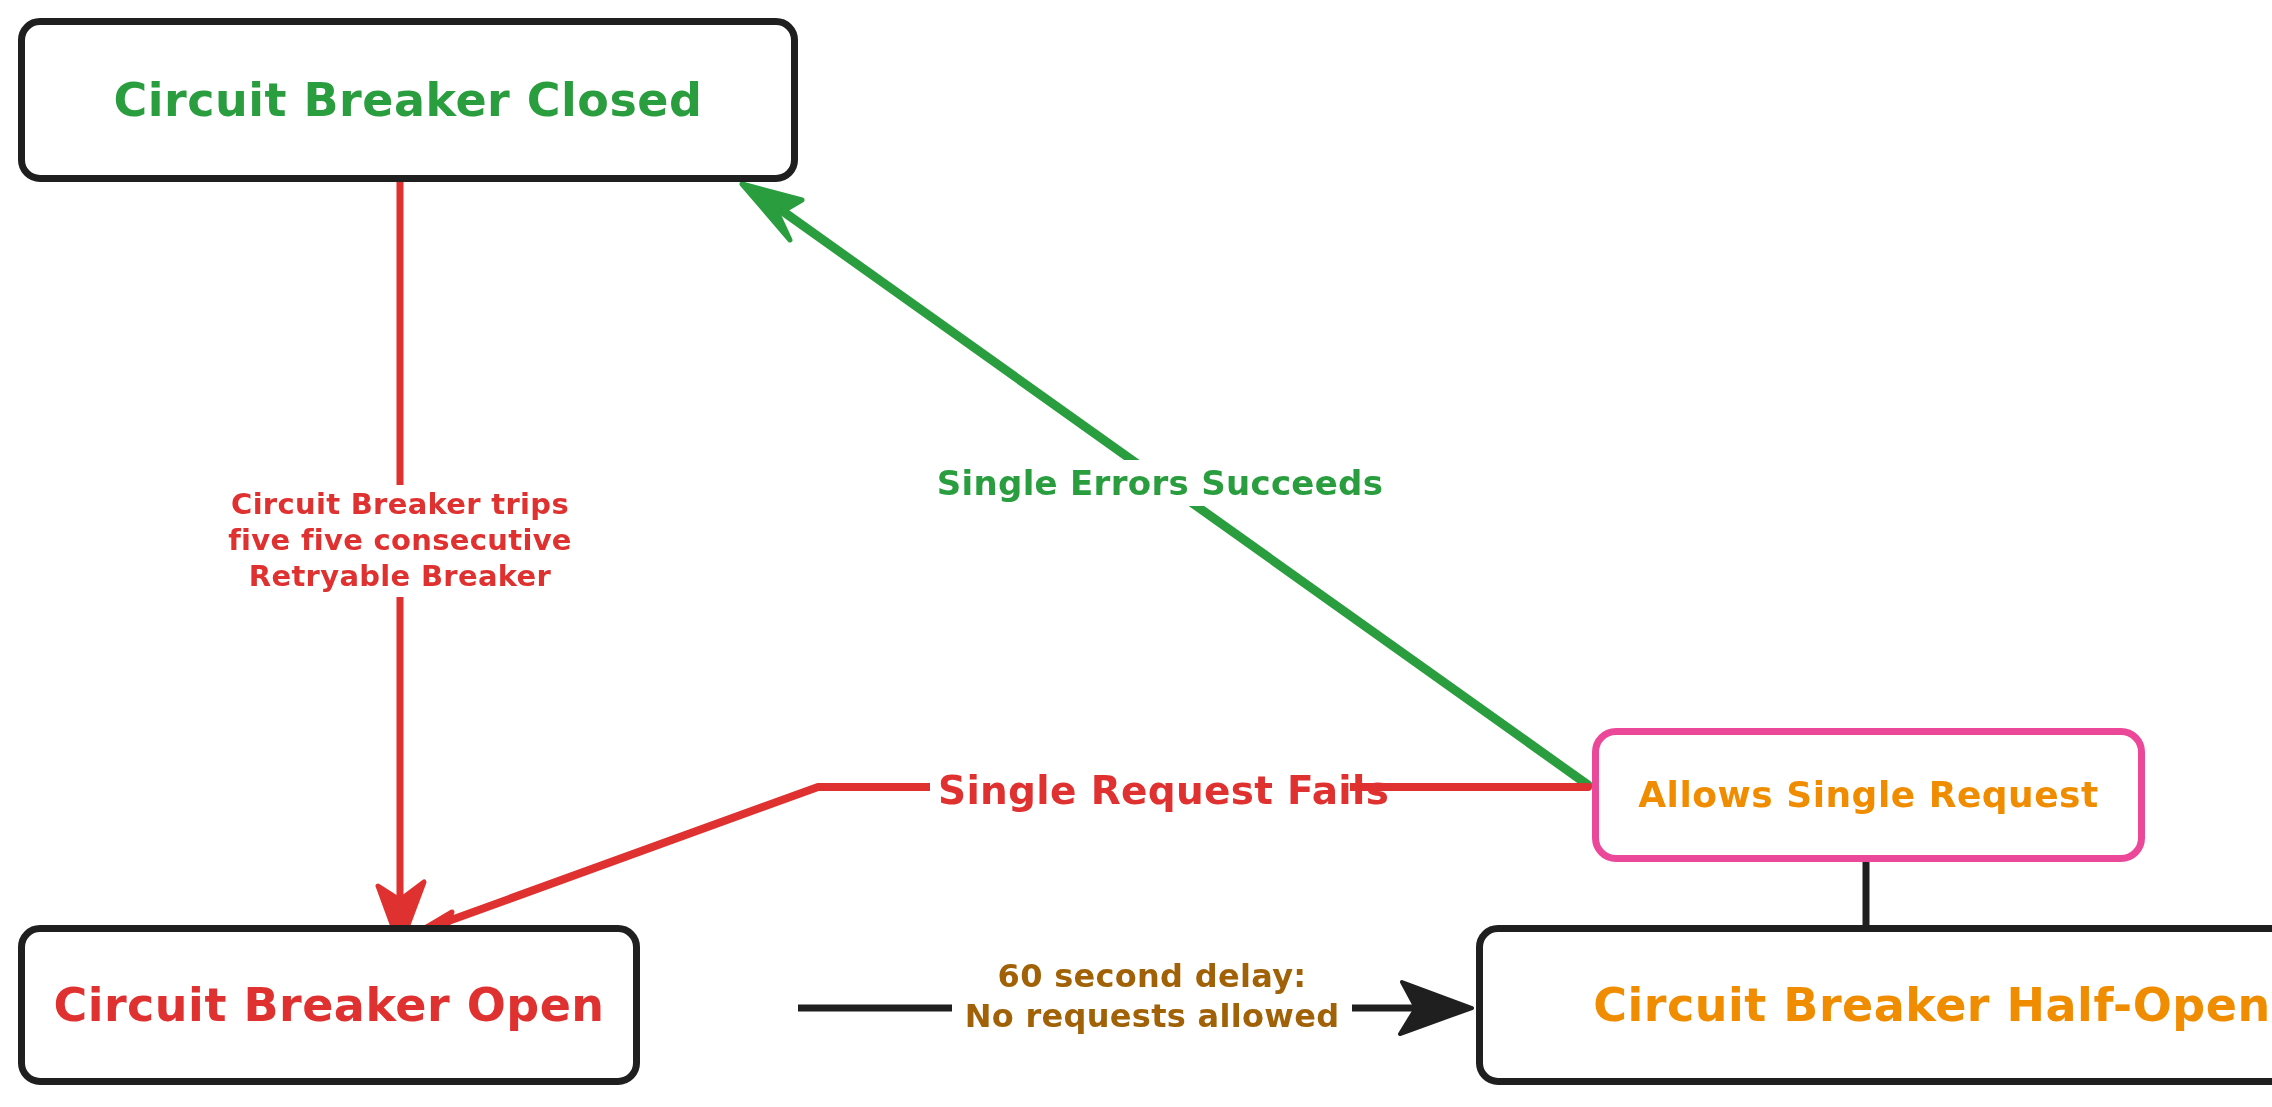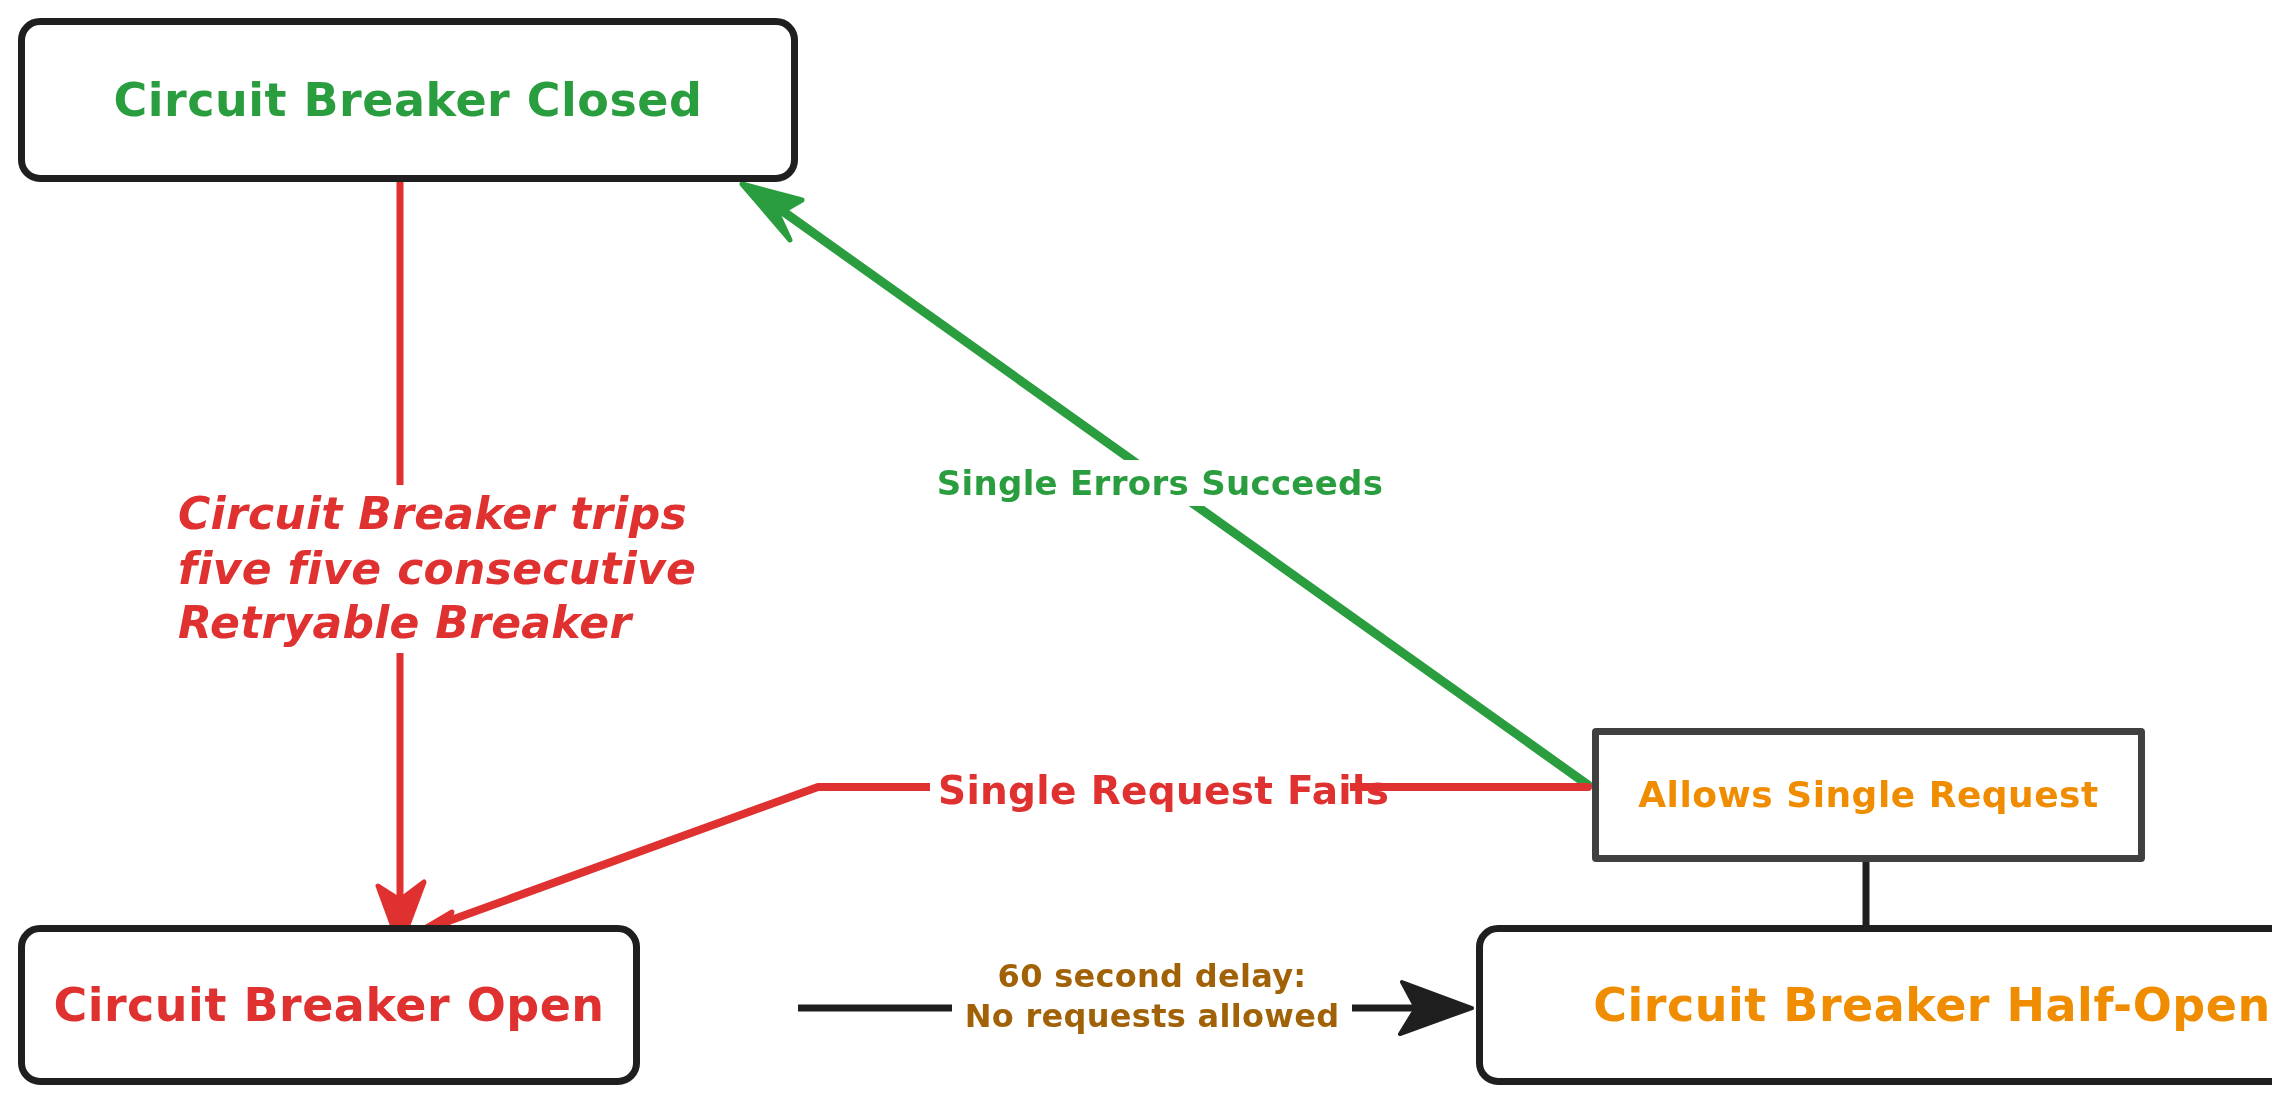--- a/index.html
+++ b/index.html
@@ -31,22 +31,22 @@
     background: #ffffff;
     display: flex;
     align-items: center;
     justify-content: center;
     border-radius: 22px;
   }
   .node-black {
     border: 7px solid #1f1f1f;
   }
   .node-orange {
-    border: 7px solid #404040;
-    border-radius: 4px;
+    border: 7px solid #ec4899;
+    border-radius: 24px;
     text-align: center;
   }
   .node-label {
     font-family: "DejaVu Sans", sans-serif;
     font-weight: 600;
     letter-spacing: 0.5px;
     white-space: nowrap;
     line-height: 1;
   }
   .edge-label {
@@ -106,21 +106,21 @@
   </div>
 
   <div class="node-box node-orange" style="left:1592px; top:728px; width:553px; height:134px;">
     <span class="node-label" style="color:#f08c00; font-size:36px;">Allows Single Request</span>
   </div>
 
   <div class="node-box node-black" style="left:1476px; top:925px; width:912px; height:160px;">
     <span class="node-label" style="color:#f08c00; font-size:46px;">Circuit Breaker Half-Open</span>
   </div>
 
-  <div class="edge-label" style="left:170px; top:485px; width:460px; color:#e03131; font-size:44px;font-style:italic;">
+  <div class="edge-label" style="left:170px; top:485px; width:460px; color:#e03131; font-size:29px;">
     <span class="lbl-line">Circuit Breaker trips</span>
     <span class="lbl-line">five five consecutive</span>
     <span class="lbl-line">Retryable Breaker</span>
   </div>
 
   <div class="edge-label" style="left:910px; top:460px; width:500px; color:#2a9d3f; font-size:34px;">
     <span class="lbl-line">Single Errors Succeeds</span>
   </div>
 
   <div class="edge-label" style="left:930px; top:765px; width:420px; color:#e03131; font-size:39px;">

